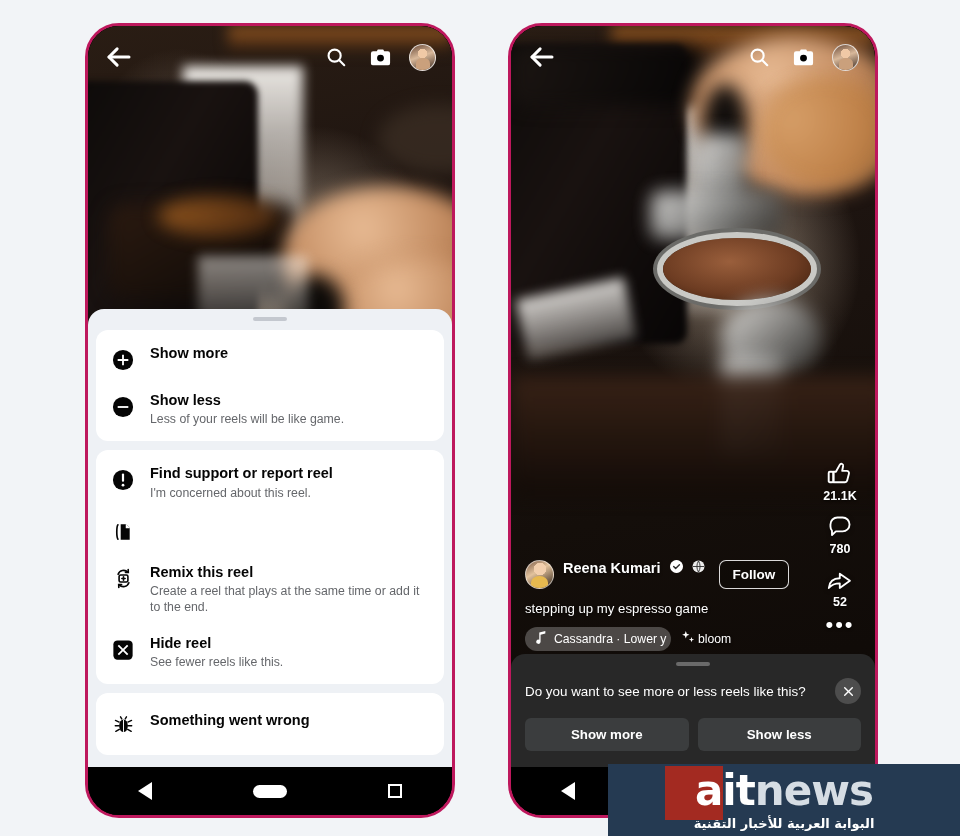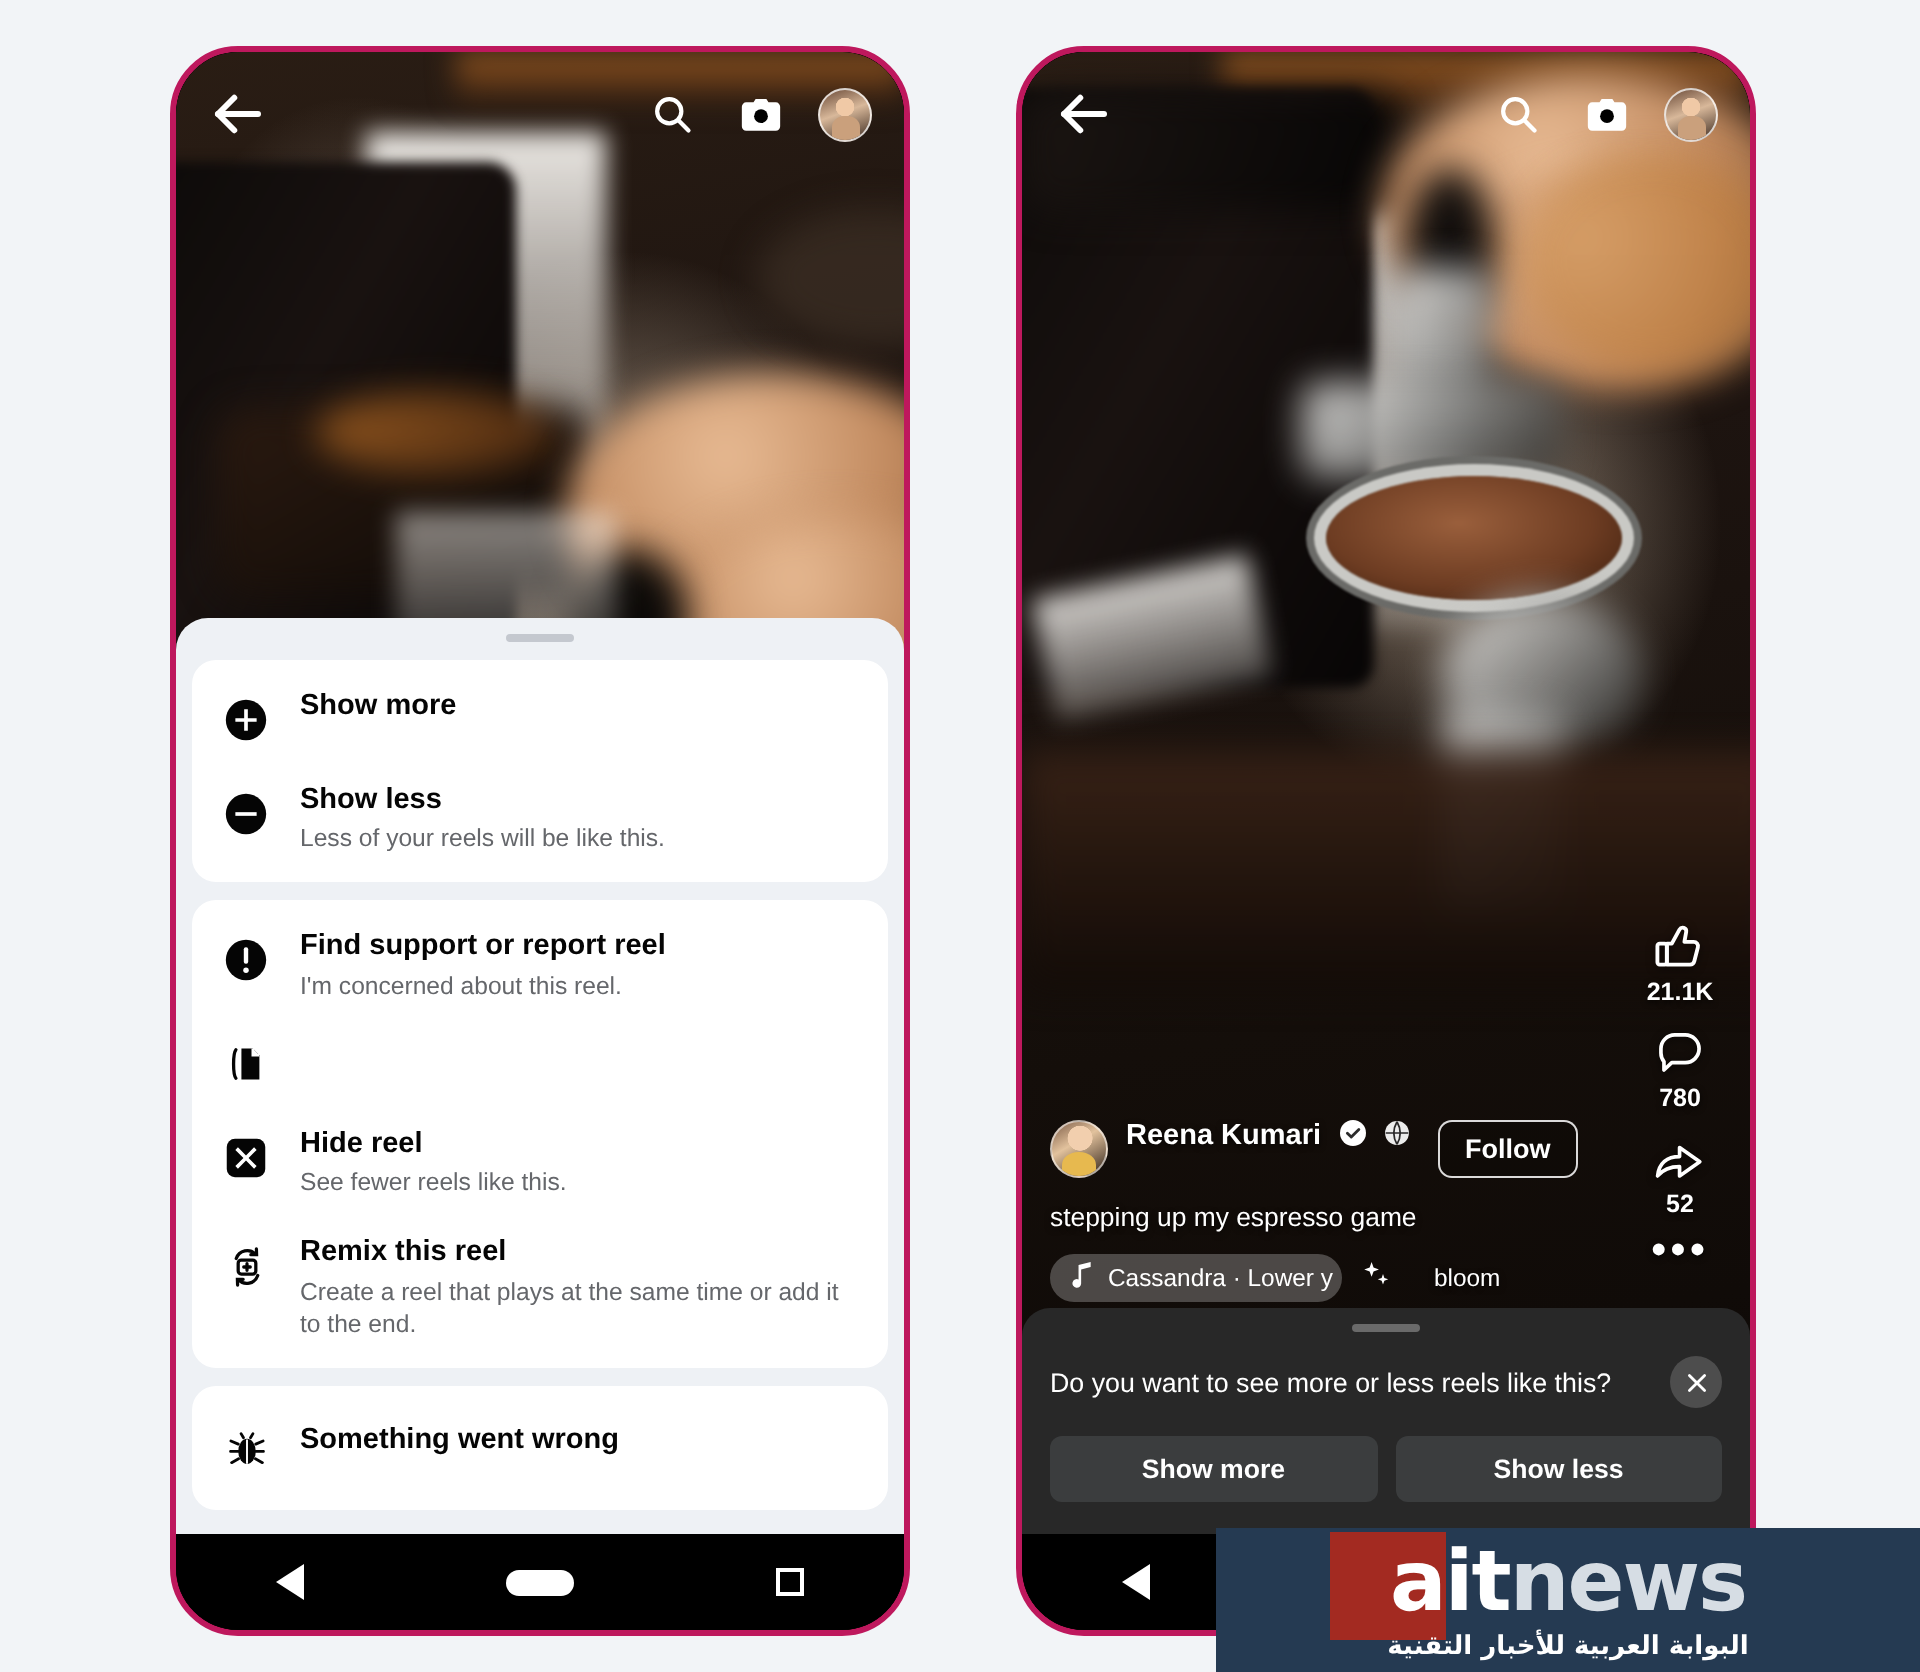--- a/index.html
+++ b/index.html
@@ -234,21 +234,21 @@
     display: flex; align-items: center; gap: 7px;
     background: rgba(190,190,190,.34);
     border-radius: 14px;
     padding: 4px 13px 4px 10px;
     color: #fff; font-size: 12.2px;
     max-width: 146px;
     white-space: nowrap; overflow: hidden; text-overflow: clip;
     cursor: pointer;
   }
   .chip-plain {
-    display: flex; align-items: center; gap: 21px;
+    display: flex; align-items: center; gap: 2px;
     color: #fff; font-size: 12.2px;
     text-shadow: 0 1px 3px rgba(0,0,0,.7);
     cursor: pointer;
   }
 
   .prompt-sheet {
     position: absolute; left: 0; right: 0; bottom: 48px;
     background: #282828;
     border-top-left-radius: 14px; border-top-right-radius: 14px;
     padding: 0 14px 16px 14px;
@@ -366,21 +366,21 @@
         </div>
         <div class="menu-row">
           <span class="menu-icon">
             <svg width="22" height="22" viewBox="0 0 24 24" fill="currentColor">
               <circle cx="12" cy="12" r="11"></circle>
               <rect x="6.2" y="11" width="11.6" height="2" fill="#fff"></rect>
             </svg>
           </span>
           <div class="menu-text">
             <div class="menu-title">Show less</div>
-            <div class="menu-sub">Less of your reels will be like this.</div>
+            <div class="menu-sub">Less of your reels will be like game.</div>
           </div>
         </div>
       </div>
 
       <div class="card">
         <div class="menu-row">
           <span class="menu-icon">
             <svg width="22" height="22" viewBox="0 0 24 24" fill="currentColor">
               <circle cx="12" cy="12" r="11"></circle>
               <rect x="10.8" y="5" width="2.4" height="9" fill="#fff" rx="1.1"></rect>
@@ -393,47 +393,47 @@
           </div>
         </div>
         <div class="menu-row row-compact">
           <span class="menu-icon">
             <svg width="22" height="22" viewBox="0 0 24 24" fill="none" stroke="currentColor" stroke-width="1.8">
               <path d="M6.5 4.2c-1.7 2.1-1.7 13.5 0 15.6" stroke-linecap="round"></path>
               <path d="M9.5 3.6h6.2l3.6 3.6v13.2H9.5z" fill="currentColor" stroke="none"></path>
               <path d="M15.7 3.6v3.6h3.6" fill="#fff" stroke="#fff" stroke-width="1.4"></path>
             </svg>
           </span>
-        </div>
-        <div class="menu-row">
-          <span class="menu-icon">
-            <svg width="22" height="22" viewBox="0 0 24 24" fill="currentColor">
-              <rect x="1.5" y="1.5" width="21" height="21" rx="4.5"></rect>
-              <path d="M7.6 6.2 12 10.6l4.4-4.4 1.4 1.4L13.4 12l4.4 4.4-1.4 1.4L12 13.4l-4.4 4.4-1.4-1.4L10.6 12 6.2 7.6z" fill="#fff"></path>
-            </svg>
-          </span>
-          <div class="menu-text">
-            <div class="menu-title">Hide reel</div>
-            <div class="menu-sub">See fewer reels like this.</div>
-          </div>
         </div>
         <div class="menu-row">
           <span class="menu-icon">
             <svg width="23" height="23" viewBox="0 0 24 24" fill="none" stroke="currentColor" stroke-width="1.7" stroke-linecap="round">
               <path d="M6.4 7.6A6 6 0 0 1 16.5 5.4"></path>
               <path d="M17.6 16.4A6 6 0 0 1 7.5 18.6"></path>
               <polyline points="16.9,2.6 17,5.6 14,5.6"></polyline>
               <polyline points="7.1,21.4 7,18.4 10,18.4"></polyline>
               <rect x="7.4" y="8.4" width="9.2" height="7.3" rx="1.6" stroke-width="1.7"></rect>
               <path d="M12 10.3v3.4M10.3 12h3.4"></path>
             </svg>
           </span>
           <div class="menu-text">
             <div class="menu-title">Remix this reel</div>
             <div class="menu-sub">Create a reel that plays at the same time or add it to the end.</div>
+          </div>
+        </div>
+        <div class="menu-row">
+          <span class="menu-icon">
+            <svg width="22" height="22" viewBox="0 0 24 24" fill="currentColor">
+              <rect x="1.5" y="1.5" width="21" height="21" rx="4.5"></rect>
+              <path d="M7.6 6.2 12 10.6l4.4-4.4 1.4 1.4L13.4 12l4.4 4.4-1.4 1.4L12 13.4l-4.4 4.4-1.4-1.4L10.6 12 6.2 7.6z" fill="#fff"></path>
+            </svg>
+          </span>
+          <div class="menu-text">
+            <div class="menu-title">Hide reel</div>
+            <div class="menu-sub">See fewer reels like this.</div>
           </div>
         </div>
       </div>
 
       <div class="card" style="margin-bottom:0;">
         <div class="menu-row row-compact" style="padding-top:13px;padding-bottom:13px;">
           <span class="menu-icon">
             <svg width="21" height="21" viewBox="0 0 24 24" fill="currentColor">
               <path d="M8.6 3.2 10 5.6M15.4 3.2 14 5.6" stroke="currentColor" stroke-width="1.6" stroke-linecap="round"></path>
               <ellipse cx="12" cy="13.4" rx="5" ry="7.2"></ellipse>

